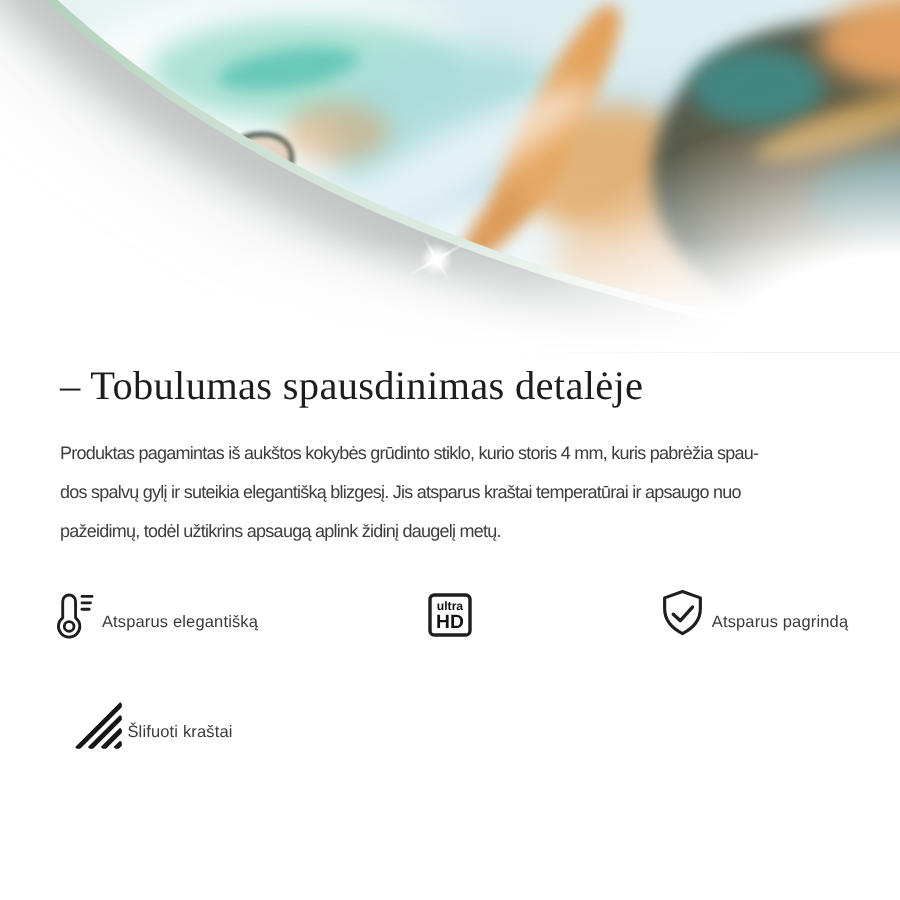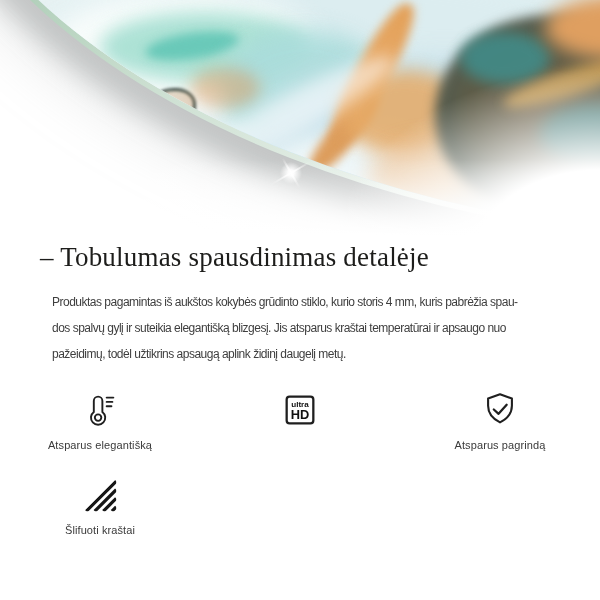--- a/index.html
+++ b/index.html
@@ -44,27 +44,27 @@
        background:linear-gradient(180deg,rgba(255,255,255,0),#fff 50%,rgba(255,255,255,0));}
   .hero-fade{position:absolute;inset:0;pointer-events:none;
        background:radial-gradient(420px 300px at 600px 260px,#fff 30%,rgba(255,255,255,0) 64%),
                   linear-gradient(to bottom,rgba(255,255,255,0) 68%,rgba(255,255,255,.6) 88%,#fff 100%);}
 
   
   .content{padding:2px 38px 0 40px;}
   h1{margin:4px 0 15px;font-family:"Liberation Serif","DejaVu Serif",serif;font-weight:400;
      font-size:27px;line-height:33px;color:#1d1d1b;letter-spacing:.2px;}
   h1 span{display:block;}
-  .para{margin:12px;width:524px;font-size:12px;line-height:26px;color:#3e3e3e;letter-spacing:-.5px;}
+  .para{margin:0;width:524px;font-size:12px;line-height:26px;color:#3e3e3e;letter-spacing:-.5px;}
   .para span{display:block;white-space:nowrap;}
 
   
   .features{display:grid;grid-template-columns:1fr 1fr 1fr;row-gap:24px;margin-top:23px;width:600px;
             margin-left:-40px;}
-  .feature{display:flex;flex-direction:column;align-items:center;}
+  .feature{display:flex;flex-direction:row;align-items:center;justify-content:center;}
   .feature-icon{width:40px;height:40px;margin-bottom:9px;}
   .feature-icon svg{display:block;width:40px;height:40px;}
   .feature-label{font-size:11px;color:#3a3a3a;letter-spacing:.1px;text-align:center;}
   .uhd-small{font-size:8.5px;font-weight:bold;font-family:"Liberation Sans",sans-serif;}
   .uhd-big{font-size:13.5px;font-weight:bold;font-family:"Liberation Sans",sans-serif;}
 </style>
 </head>
 <body>
 
 <div class="page">

